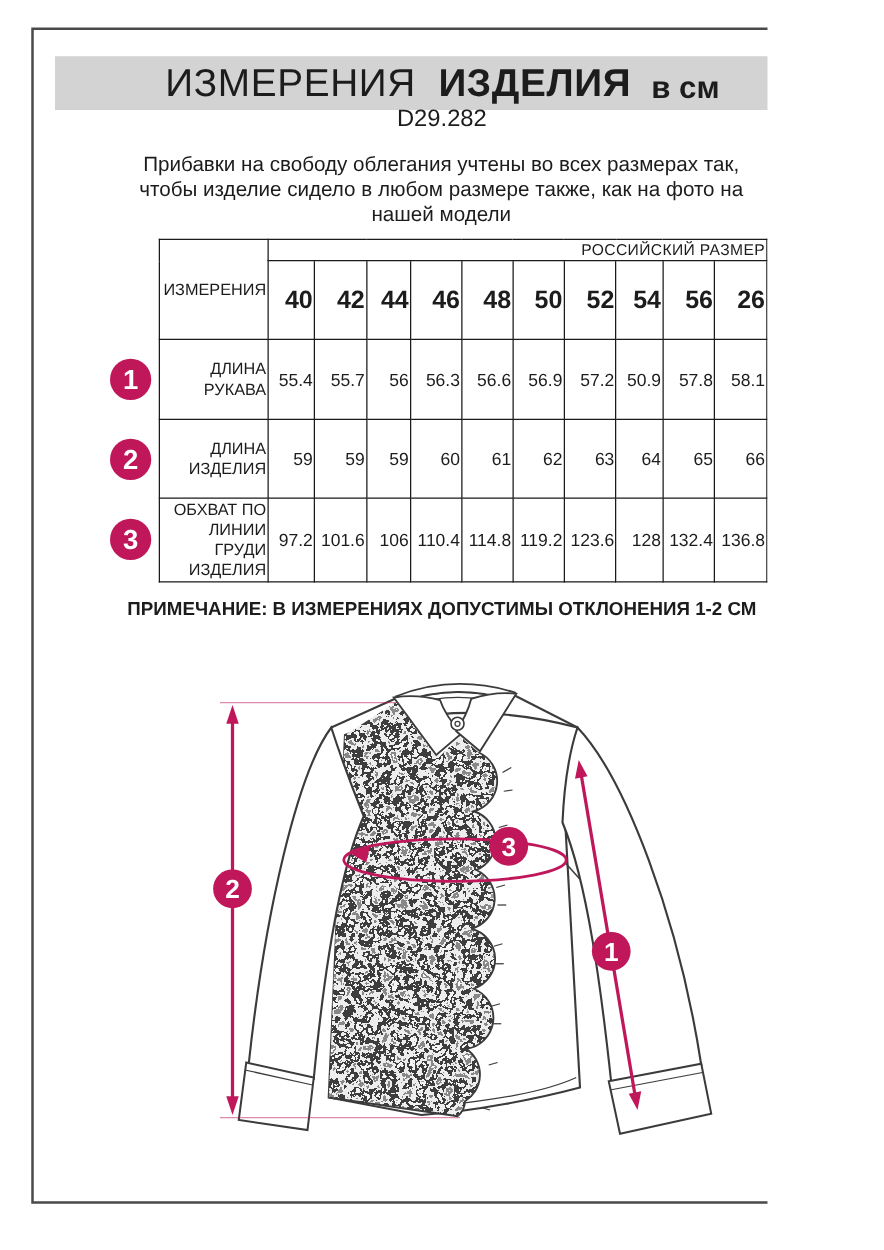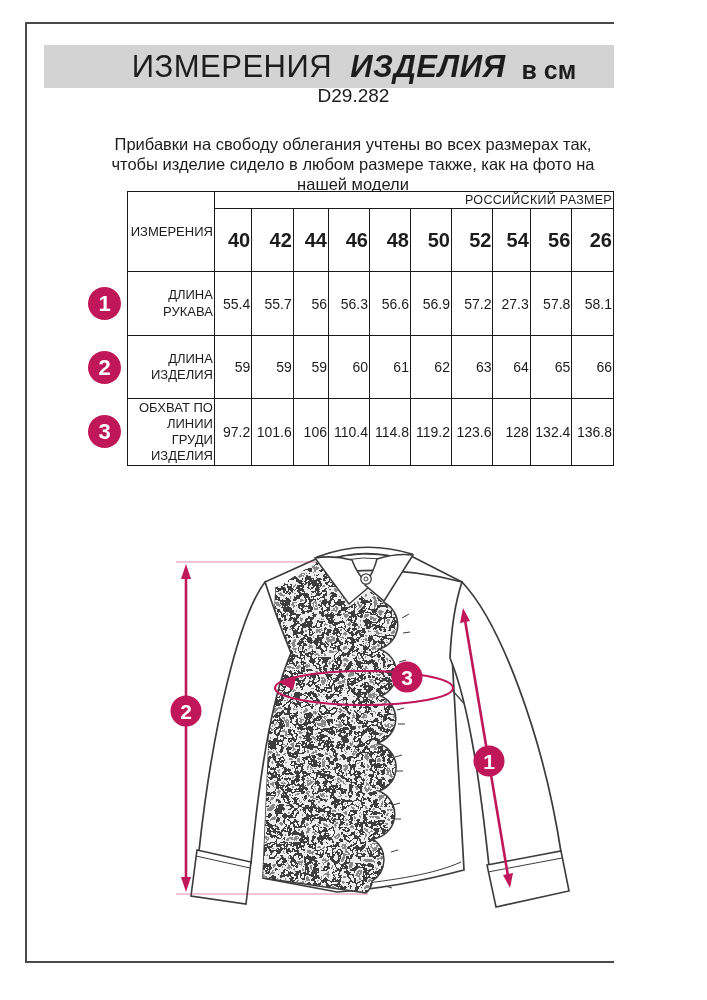--- a/index.html
+++ b/index.html
@@ -2,24 +2,24 @@
 <html><head>
 <meta charset="utf-8">
 <style>
   html,body{margin:0;padding:0;background:#fff;}
   .page{position:relative;width:614px;height:1000px;background:#fff;overflow:hidden;
         font-family:"Liberation Sans", sans-serif;color:#1c1c1c;}
   .frame{position:absolute;left:25px;top:22px;width:656px;height:937px;border:2px solid #4a4a4a;}
   .title-bar{position:absolute;left:44px;top:45px;width:620px;height:43px;background:#D3D3D3;
              display:flex;align-items:center;justify-content:center;}
   .title-regular{font-size:31px;font-weight:400;letter-spacing:.5px;}
-  .title-bold{font-size:31px;font-weight:700;margin-left:18px;letter-spacing:.5px;font-style:italic;}
+  .title-bold{font-size:31px;font-weight:700;margin-left:18px;letter-spacing:.5px;}
   .title-unit{font-size:25px;font-weight:700;margin-left:16px;margin-top:8px;}
   .product-code{position:absolute;left:0;top:85px;width:707px;text-align:center;font-size:19px;}
-  .description{position:absolute;left:98px;top:135px;width:510px;text-align:center;
+  .description{position:absolute;left:98px;top:123px;width:510px;text-align:center;
                font-size:16.5px;line-height:1.2;}
   table.size-table{position:absolute;left:127px;top:191px;border-collapse:collapse;
                    table-layout:fixed;}
   table.size-table th,table.size-table td{border:1px solid #1a1a1a;text-align:right;
                    vertical-align:middle;padding:0 1px;background:#fff;}
   table.size-table thead tr:first-child{height:17px;}
   table.size-table thead tr:last-child{height:63px;}
   table.size-table tbody tr:nth-child(1){height:64px;}
   table.size-table tbody tr:nth-child(2){height:63px;}
   table.size-table tbody tr:nth-child(3){height:67px;}
@@ -72,21 +72,21 @@
       <tbody>
         <tr>
           <th class="rowlabel">ДЛИНА РУКАВА</th>
           <td class="val">55.4</td>
           <td class="val">55.7</td>
           <td class="val">56</td>
           <td class="val">56.3</td>
           <td class="val">56.6</td>
           <td class="val">56.9</td>
           <td class="val">57.2</td>
-          <td class="val">27.3</td>
+          <td class="val">50.9</td>
           <td class="val">57.8</td>
           <td class="val">58.1</td>
         </tr>
         <tr>
           <th class="rowlabel">ДЛИНА ИЗДЕЛИЯ</th>
           <td class="val">59</td>
           <td class="val">59</td>
           <td class="val">59</td>
           <td class="val">60</td>
           <td class="val">61</td>
@@ -115,20 +115,21 @@
   <div class="marker" style="left:88px;top:287px;background:#C0175B;">
     <span>1</span>
   </div>
   <div class="marker" style="left:88px;top:351px;background:#C0175B;">
     <span>2</span>
   </div>
   <div class="marker" style="left:88px;top:415px;background:#C0175B;">
     <span>3</span>
   </div>
 
+  <div class="note">ПРИМЕЧАНИЕ: В ИЗМЕРЕНИЯХ ДОПУСТИМЫ ОТКЛОНЕНИЯ 1-2 СМ</div>
 
   <svg class="diagram" viewBox="150 535 470 405" xmlns="http://www.w3.org/2000/svg">
     <defs>
       <filter id="laceF" x="0%" y="0%" width="100%" height="100%">
         <feTurbulence type="fractalNoise" baseFrequency="0.14" numOctaves="4" seed="11" stitchTiles="stitch"></feTurbulence>
         <feColorMatrix type="saturate" values="0"></feColorMatrix>
         <feComponentTransfer>
           <feFuncR type="discrete" tableValues="0.12 0.95 0.25 0.85 0.05 0.9 0.35 1"></feFuncR>
           <feFuncG type="discrete" tableValues="0.12 0.95 0.25 0.85 0.05 0.9 0.35 1"></feFuncG>
           <feFuncB type="discrete" tableValues="0.12 0.95 0.25 0.85 0.05 0.9 0.35 1"></feFuncB>

